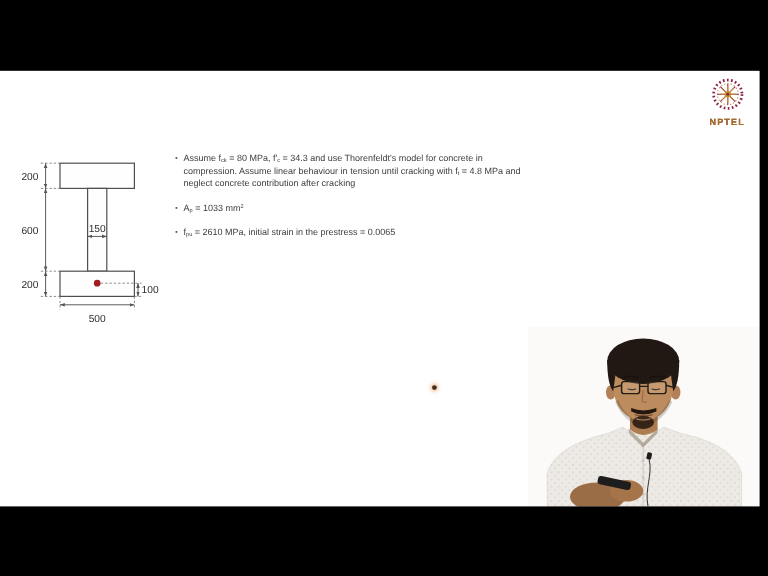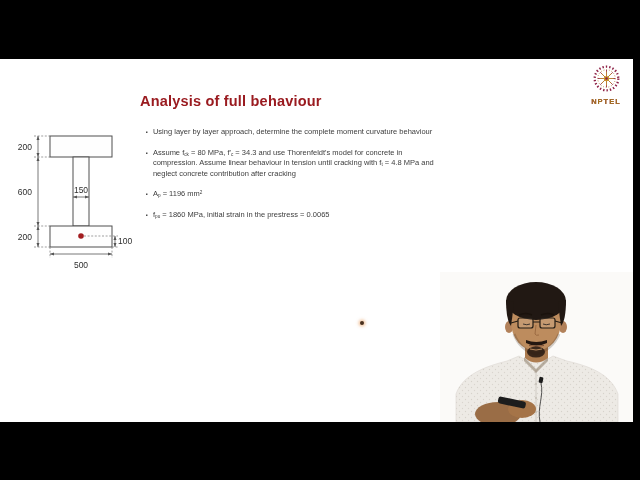--- a/index.html
+++ b/index.html
@@ -46,34 +46,30 @@
     background:#48301e;box-shadow:0 0 3px 1.5px rgba(232,150,80,.5);
   }
 
   .presenter{position:absolute;left:440px;top:272px;width:193px;height:150px;}
 </style>
 </head>
 <body>
 
 <div class="stage">
 
-  <div class="slide-title">Analysis of full behaviour</div>
 
   <ul class="bullet-list">
-      <li>
-        <span><span>Using layer by layer approach, determine the complete moment curvature behaviour</span></span>
-      </li>
       <li>
         <span><span>Assume f</span><sub>ck</sub><span> = 80 MPa, f'</span><sub>c</sub><span> = 34.3  and use Thorenfeldt's model for concrete in compression. Assume linear behaviour in tension until cracking with f</span><sub>t</sub><span> = 4.8 MPa and neglect concrete contribution after cracking</span></span>
       </li>
       <li>
-        <span><span>A</span><sub>p</sub><span> = 1196 mm</span><sup>2</sup></span>
+        <span><span>A</span><sub>p</sub><span> = 1033 mm</span><sup>2</sup></span>
       </li>
       <li>
-        <span><span>f</span><sub>pu</sub><span> = 1860 MPa, initial strain in the prestress = 0.0065</span></span>
+        <span><span>f</span><sub>pu</sub><span> = 2610 MPa, initial strain in the prestress = 0.0065</span></span>
       </li>
     </ul>
 
   <svg class="section-diagram" viewBox="0 0 130 148" width="130" height="148">
     <defs>
       <marker id="arr" viewBox="0 0 4 3" refX="4" refY="1.5" markerWidth="5" markerHeight="4" orient="auto-start-reverse">
         <path d="M0,0 L4,1.5 L0,3 Z" fill="#555"></path>
       </marker>
     </defs>
 

